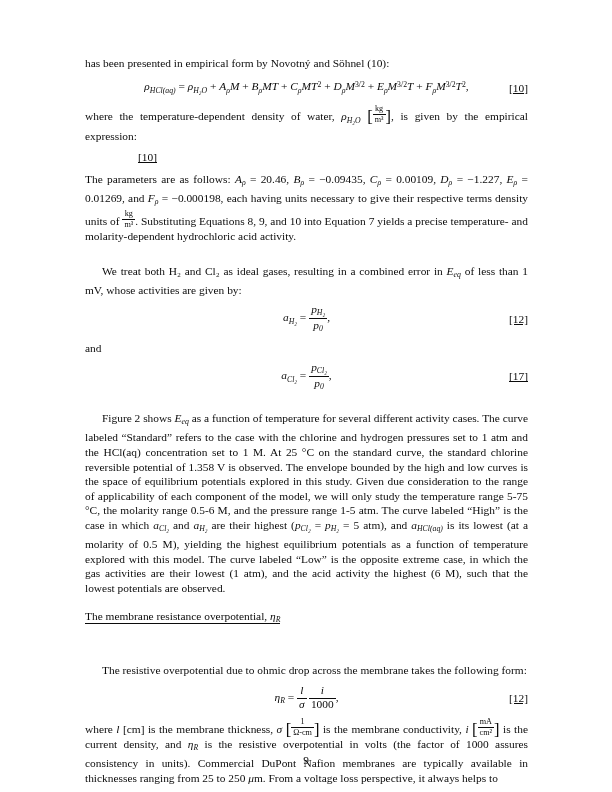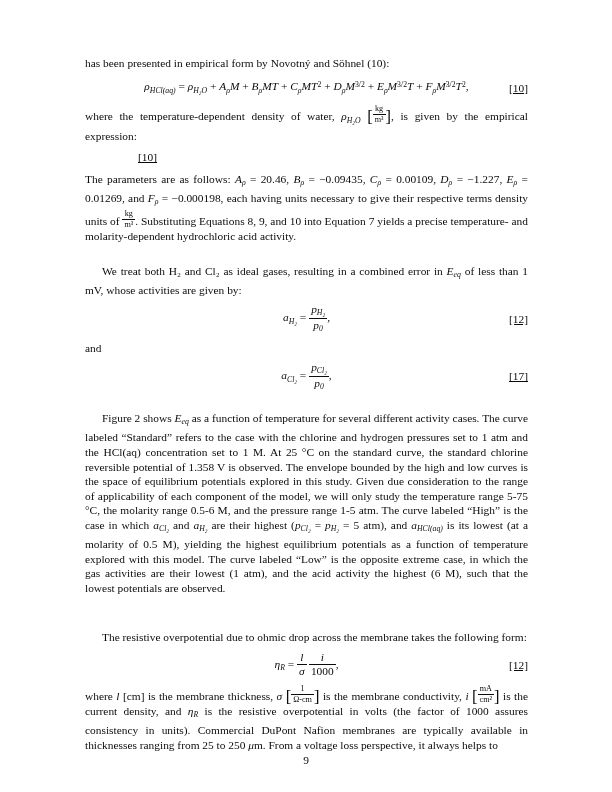--- a/index.html
+++ b/index.html
@@ -78,20 +78,21 @@
 
   <div class="eqrow tall">
     <span class="eqspacer"></span>
     <span class="eqbody"><span class="it">a</span><span class="sb">Cl₂</span> = <span class="fr"><span class="nu"><span class="it">p</span><span class="sb">Cl₂</span></span><span class="de"><span class="it">p</span><span class="sb">0</span></span></span>,</span>
     <span class="eqnum">[17]</span>
   </div>
 
 
   <p class="indent gap">Figure 2 shows <span class="it">E</span><span class="sb">eq</span> as a function of temperature for several different activity cases. The curve labeled “Standard” refers to the case with the chlorine and hydrogen pressures set to 1 atm and the HCl(aq) concentration set to 1 M. At 25 °C on the standard curve, the standard chlorine reversible potential of 1.358 V is observed.  The envelope bounded by the high and low curves is the space of equilibrium potentials explored in this study. Given due consideration to the range of applicability of each component of the model, we will only study the temperature range 5-75 °C, the molarity range 0.5-6 M, and the pressure range 1-5 atm.  The curve labeled “High” is the case in which <span class="it">a</span><span class="sb">Cl₂</span> and <span class="it">a</span><span class="sb">H₂</span> are their highest (<span class="it">p</span><span class="sb">Cl₂</span> = <span class="it">p</span><span class="sb">H₂</span> = 5 atm), and <span class="it">a</span><span class="sb">HCl(aq)</span> is its lowest (at a molarity of 0.5 M), yielding the highest equilibrium potentials as a function of temperature explored with this model. The curve labeled “Low” is the opposite extreme case, in which the gas activities are their lowest (1 atm), and the acid activity the highest (6 M), such that the lowest potentials are observed.</p>
 
+  <p class="heading"><span class="uline">The membrane resistance overpotential, <span class="it">η</span><span class="sb">R</span></span></p>
 
   <p class="indent">The resistive overpotential due to ohmic drop across the membrane takes the following form:</p>
 
   <div class="eqrow tall">
     <span class="eqspacer"></span>
     <span class="eqbody"><span class="it">η</span><span class="sb">R</span> = <span class="fr"><span class="nu"><span class="it">l</span></span><span class="de"><span class="it">σ</span></span></span> <span class="fr"><span class="nu"><span class="it">i</span></span><span class="de">1000</span></span>,</span>
     <span class="eqnum">[12]</span>
   </div>
 
   <p>where <span class="it">l</span> [cm] is the membrane thickness, <span class="it">σ</span> <span class="big">[</span><span class="fr ufr"><span class="nu">1</span><span class="de">Ω-cm</span></span><span class="big">]</span> is the membrane conductivity, <span class="it">i</span> <span class="big">[</span><span class="fr ufr"><span class="nu">mA</span><span class="de">cm²</span></span><span class="big">]</span> is the current density, and <span class="it">η</span><span class="sb">R</span> is the resistive overpotential in volts (the factor of 1000 assures consistency in units).  Commercial DuPont Nafion membranes are typically available in thicknesses ranging from 25 to 250 <span class="it">μ</span>m. From a voltage loss perspective, it always helps to</p>

